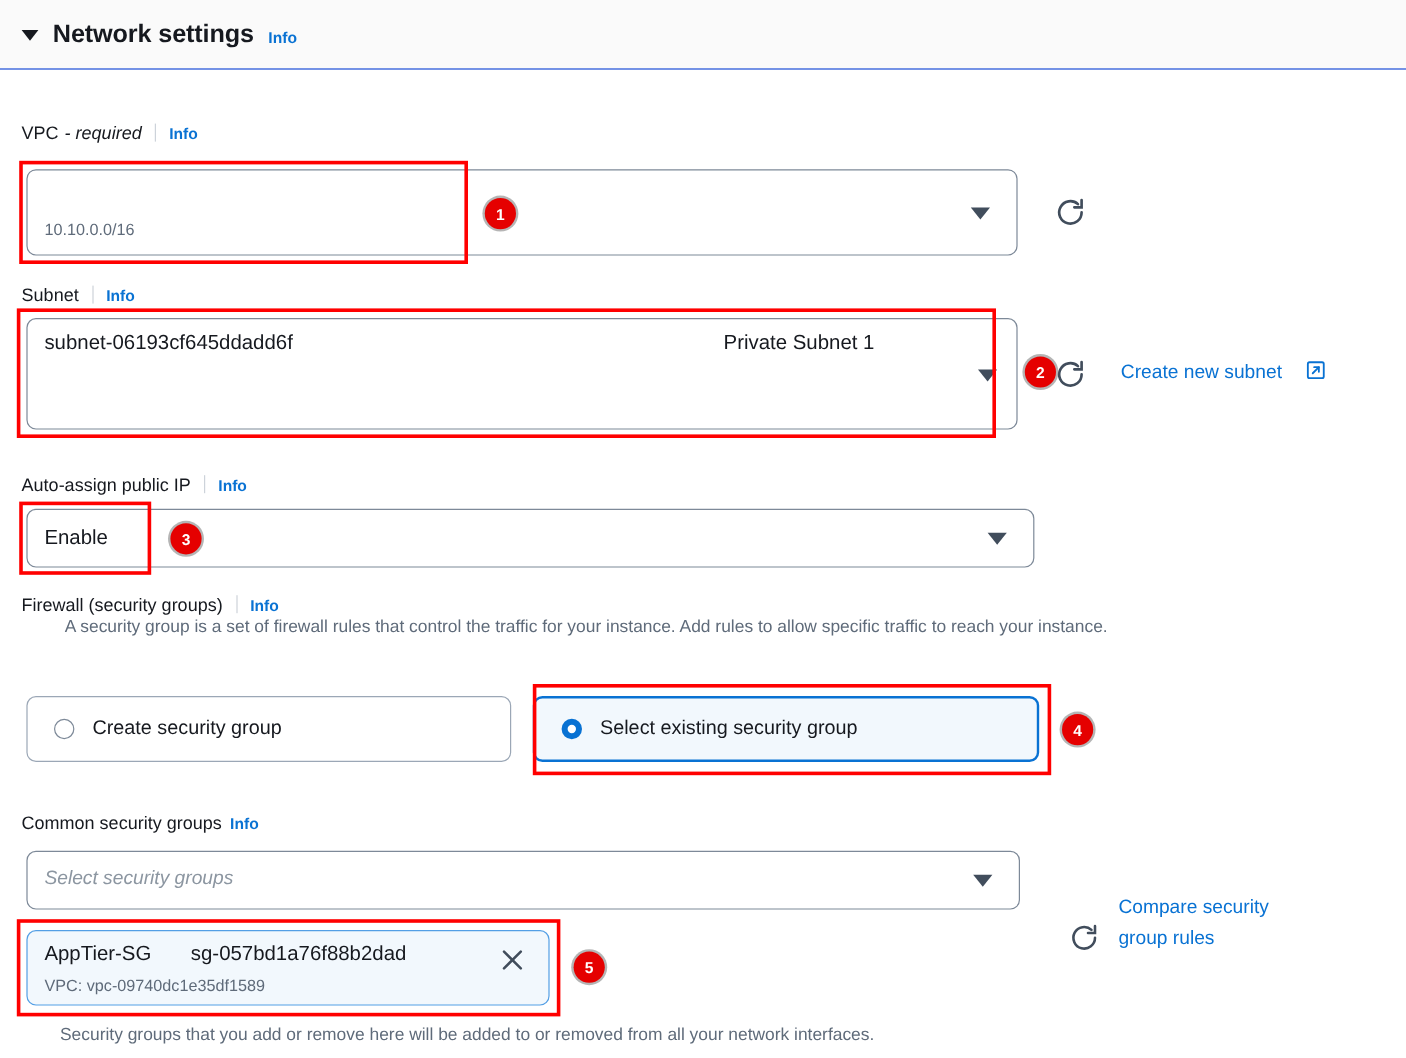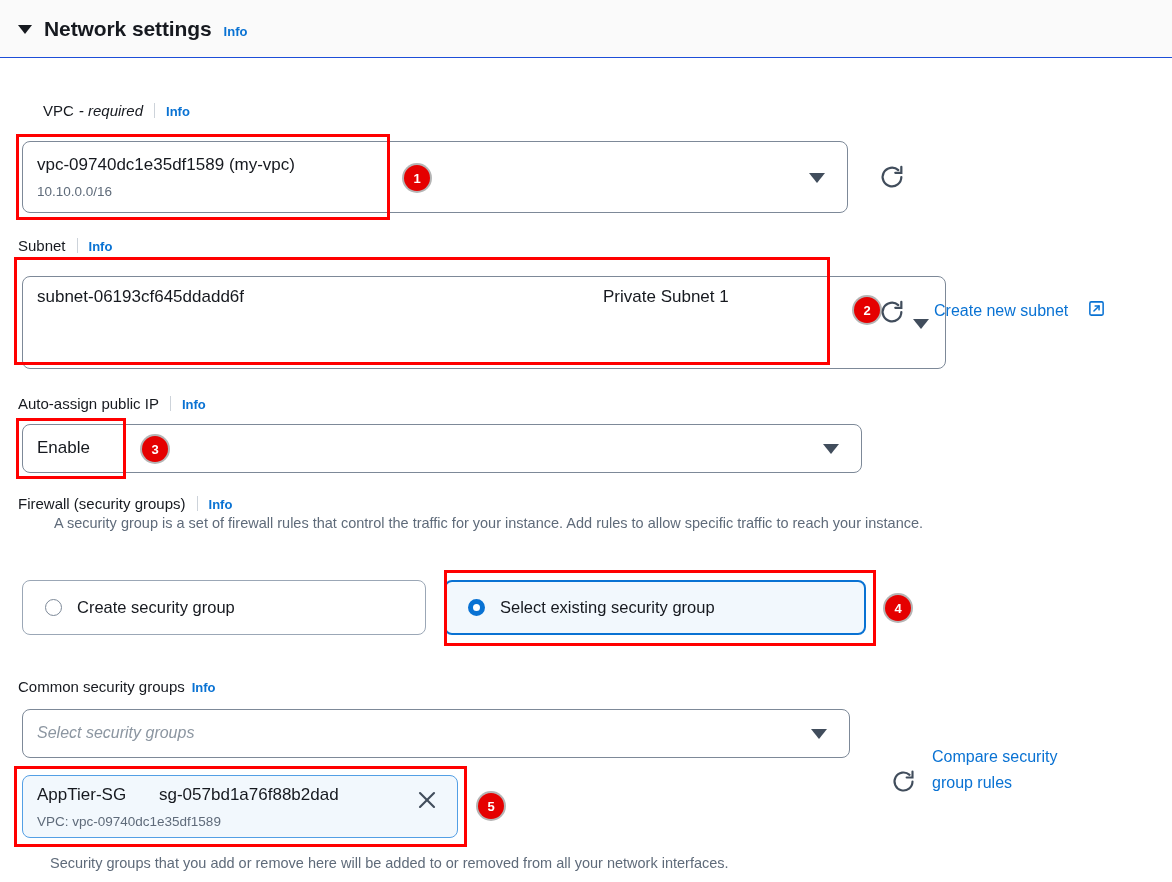--- a/index.html
+++ b/index.html
@@ -231,47 +231,46 @@
 </style>
 </head>
 <body>
 
 <div class="section-header">
   <span class="caret-down"></span>
   <span class="section-title">Network settings</span>
   <a class="info-link">Info</a>
 </div>
 
-<div class="field-label" style="left:18px; top:101px;margin-left:25px;">
+<div class="field-label" style="left:18px; top:101px;">
   <span>VPC</span>
   <span class="req" style="margin-left:5px;">- required</span>
   <span class="label-sep"></span>
   <a class="info-link">Info</a>
 </div>
 
 <div class="select-box" style="left:22px; top:141px; width:826px; height:72px;">
-  <span class="sel-line1" style="left:14px; top:13px;">vpc-09740dc1e35df1589 (my-vpc)</span>
   <span class="sel-line2" style="left:14px; top:42px;">10.10.0.0/16</span>
   <span class="select-arrow" style="right:22px; top:31px;"></span>
 </div>
 
 <span class="refresh-icon" style="left:878px; top:163px;">
   <svg width="28" height="28" viewBox="0 0 24 24" fill="none" stroke="#414d5c" stroke-width="1.9" stroke-linecap="round">
     <path d="M20 12a8 8 0 1 1-2.6-5.9"></path>
     <path d="M20 3.2V8.4h-5.2"></path>
   </svg>
 </span>
 
 <div class="field-label" style="left:18px; top:236px;">
   <span>Subnet</span>
   <span class="label-sep"></span>
   <a class="info-link">Info</a>
 </div>
 
-<div class="select-box" style="left:22px; top:276px; width:924px; height:93px;">
+<div class="select-box" style="left:22px; top:265px; width:826px; height:93px;">
   <span class="sel-line1" style="left:14px; top:10px;">subnet-06193cf645ddadd6f</span>
   <span class="sel-line1" style="left:580px; top:10px;">Private Subnet 1</span>
   <span class="select-arrow" style="right:16px; top:42px;"></span>
 </div>
 
 <span class="refresh-icon" style="left:878px; top:298px;">
   <svg width="28" height="28" viewBox="0 0 24 24" fill="none" stroke="#414d5c" stroke-width="1.9" stroke-linecap="round">
     <path d="M20 12a8 8 0 1 1-2.6-5.9"></path>
     <path d="M20 3.2V8.4h-5.2"></path>
   </svg>

